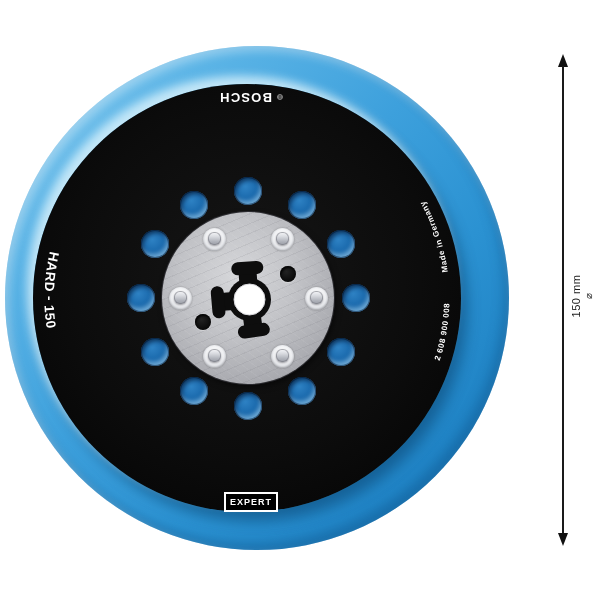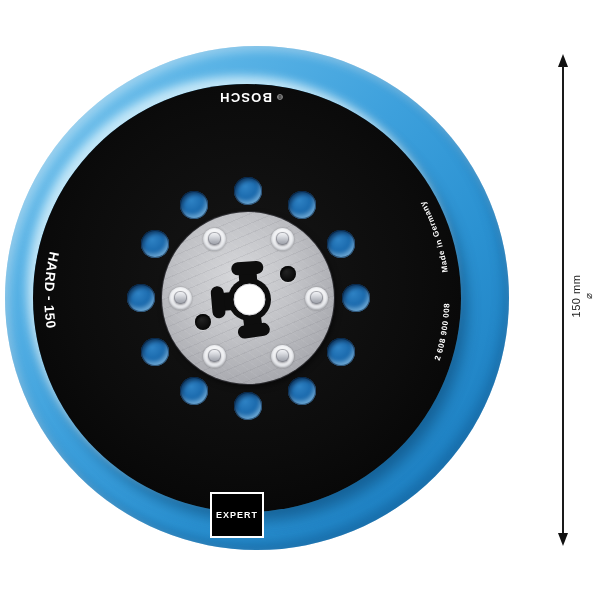--- a/index.html
+++ b/index.html
@@ -49,22 +49,22 @@
   }
   .center-svg{position:absolute;left:208px;top:259px;}
   .curved-text-svg{position:absolute;left:0;top:0;pointer-events:none;}
   
   .bosch-flip{
     position:absolute;left:219px;top:88px;width:64px;height:18px;
     transform:rotate(180deg);display:flex;align-items:center;gap:5px;color:#fff;
   }
   .bosch-word{font-size:13px;font-weight:bold;letter-spacing:1.2px;line-height:18px;}
   .expert-badge{
-    position:absolute;left:210px;top:492px;border:2px solid #fff;background:#000;color:#fff;
-    font-size:9px;font-weight:bold;letter-spacing:1px;padding:16px 4px;line-height:10px;
+    position:absolute;left:224px;top:492px;border:2px solid #fff;background:#000;color:#fff;
+    font-size:9px;font-weight:bold;letter-spacing:1px;padding:3px 4px;line-height:10px;
   }
   
   .dim-line{position:absolute;left:562px;top:66px;width:2px;height:468px;background:#1a1a1a;}
   .dim-arrow-up{position:absolute;left:558px;top:54px;width:0;height:0;
     border-left:5px solid transparent;border-right:5px solid transparent;border-bottom:13px solid #111;}
   .dim-arrow-down{position:absolute;left:558px;top:533px;width:0;height:0;
     border-left:5px solid transparent;border-right:5px solid transparent;border-top:13px solid #111;}
   .dim-label{
     position:absolute;left:548px;top:283px;width:70px;height:26px;
     transform:rotate(-90deg);text-align:center;color:#1c1c1c;

